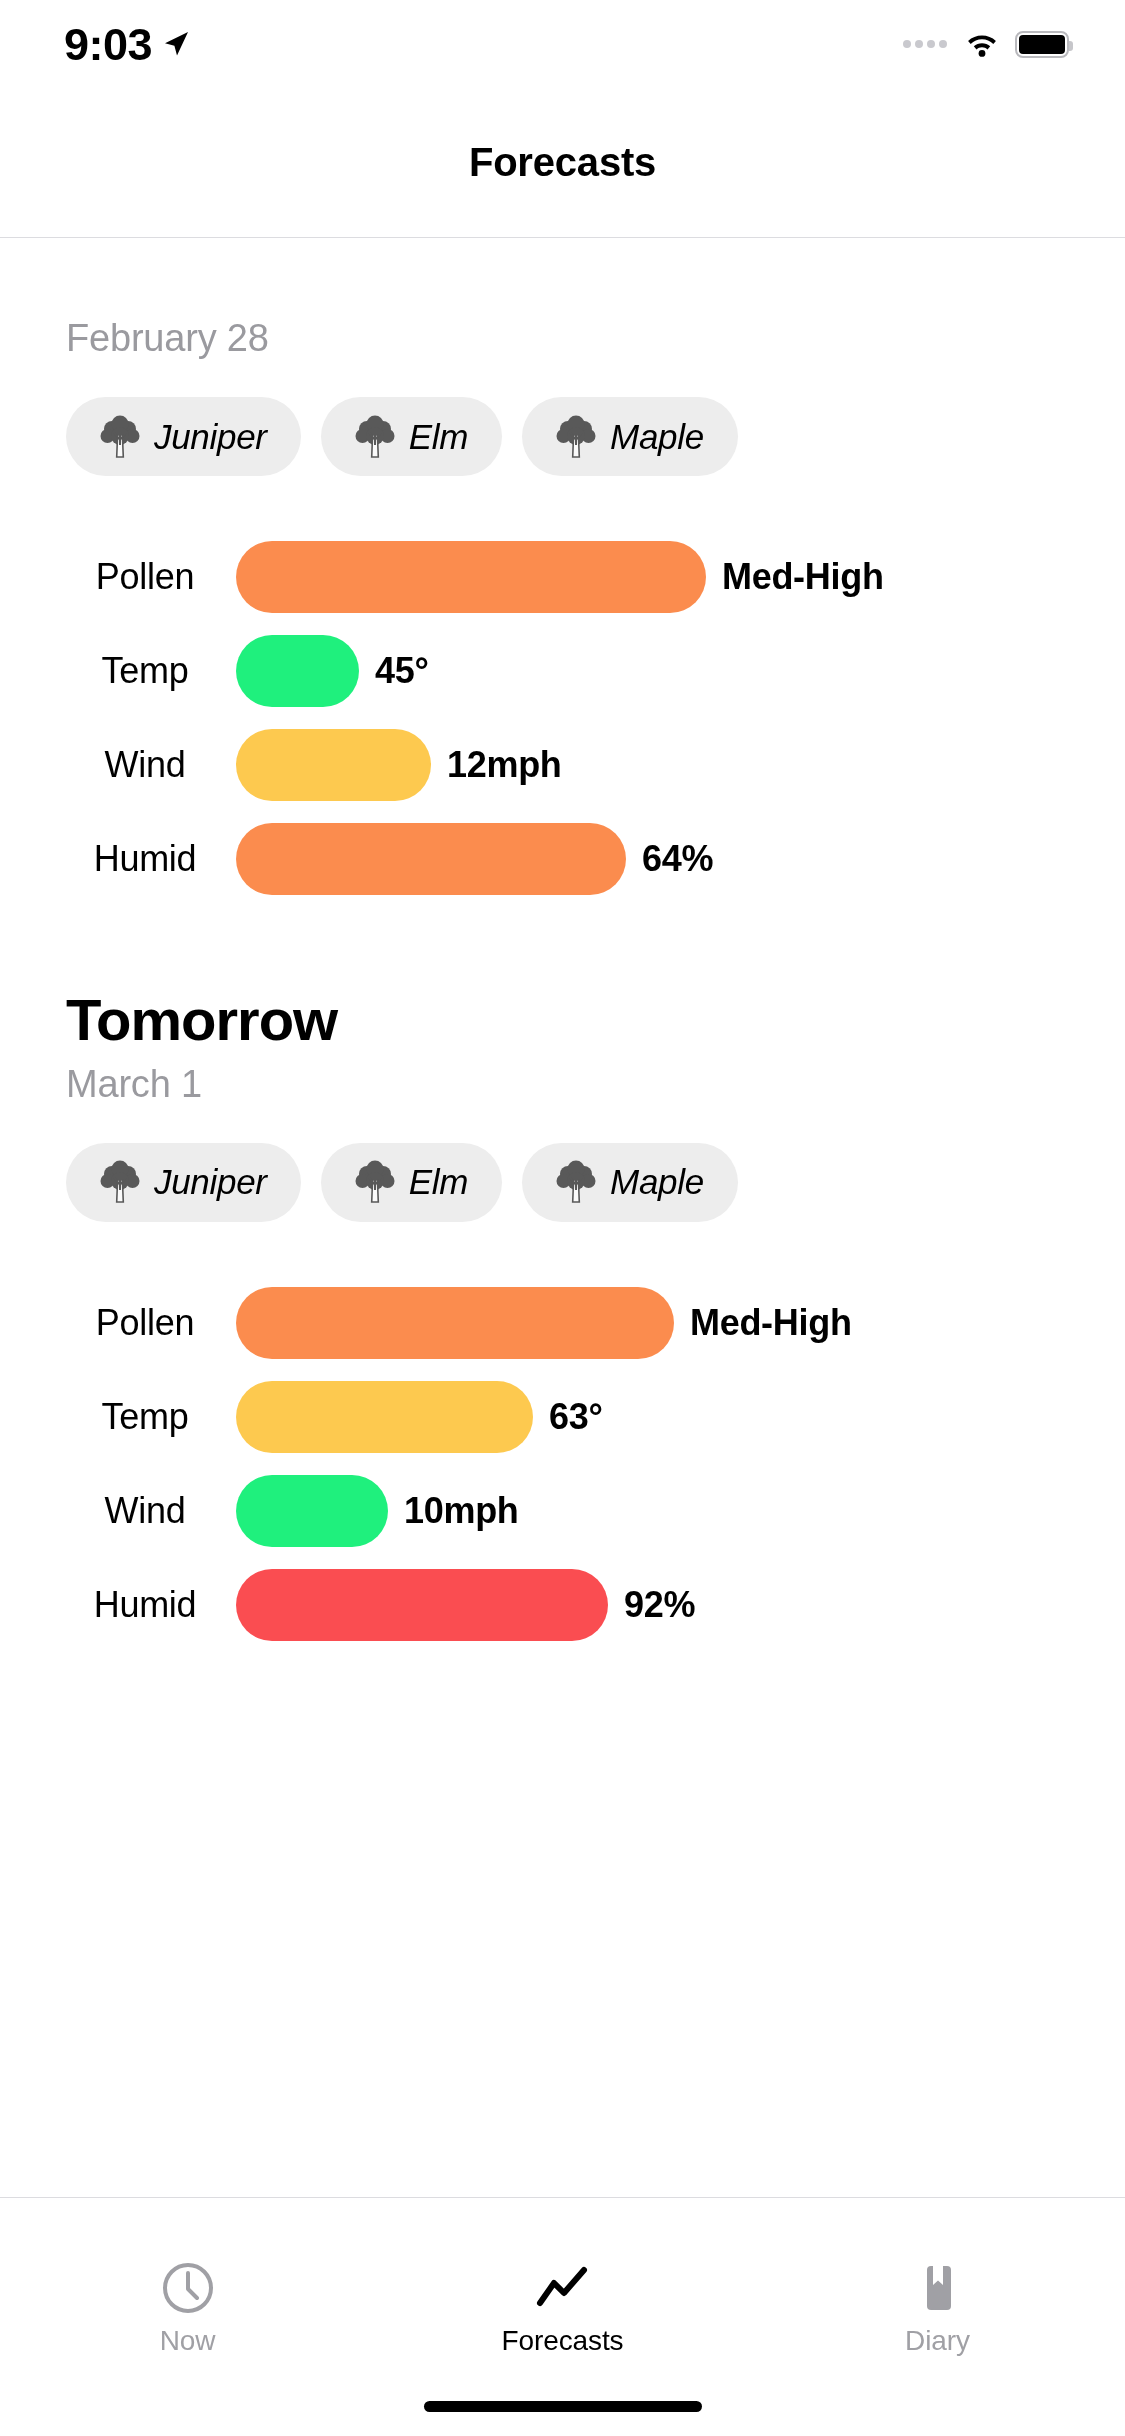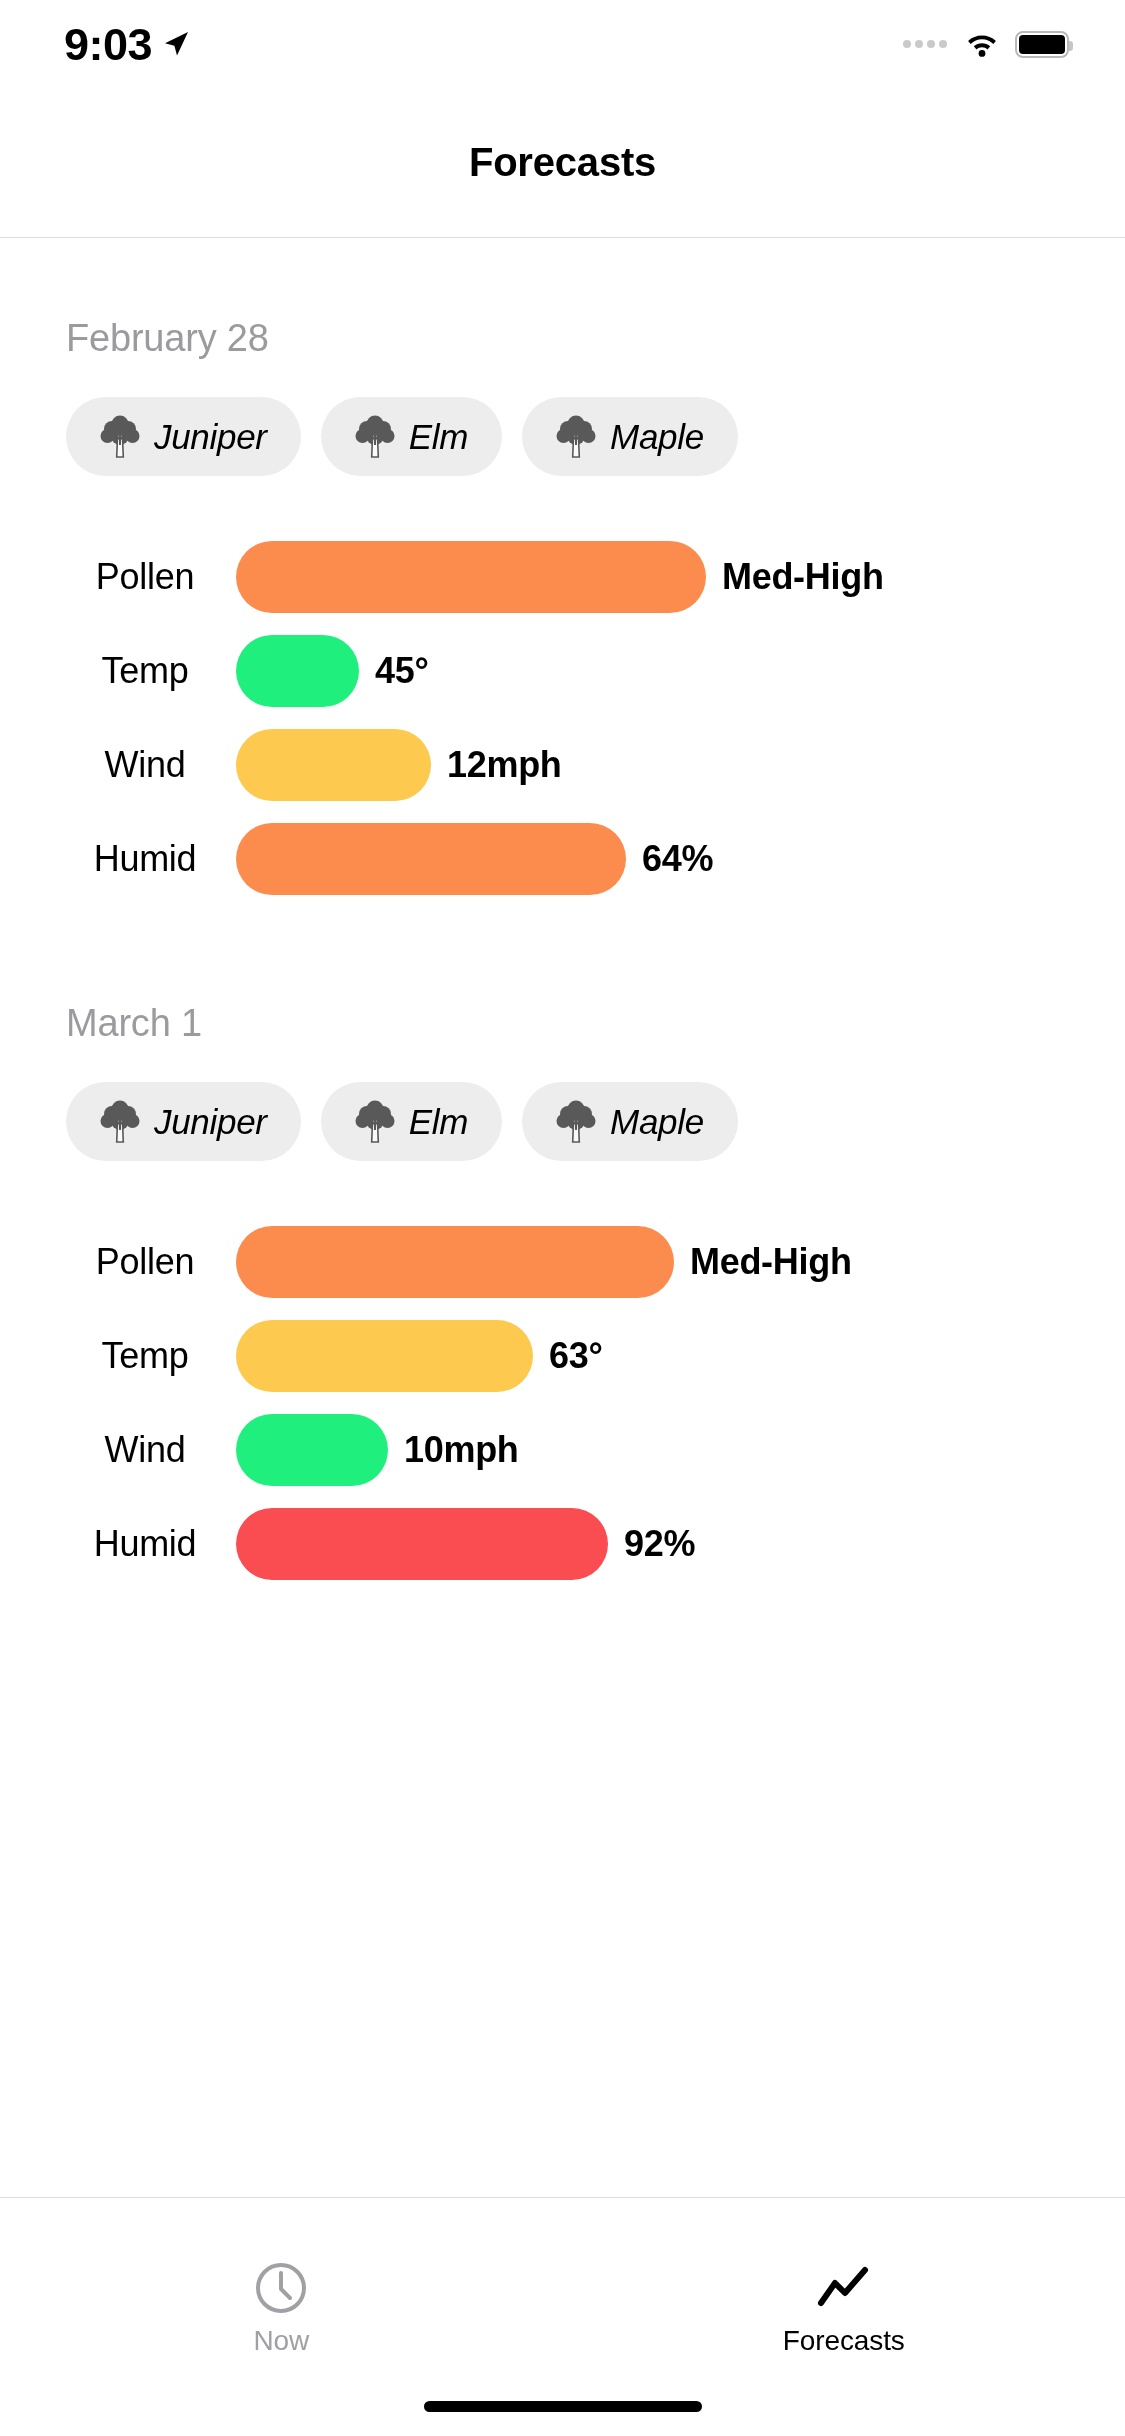--- a/index.html
+++ b/index.html
@@ -349,20 +349,21 @@
       </div>
       <div class="metric-row">
         <span class="metric-label">Humid</span>
         <span class="metric-bar" style="width: 390px; background: rgb(251, 140, 78);"></span>
         <span class="metric-value">64%</span>
       </div>
     </div>
   </div>
 
   <div class="section second">
+    <div class="sec-title">Tomorrow</div>
     <div class="sec-date">March 1</div>
 
     <div class="chips">
       <div class="chip">
         <span class="chip-icon">
           <svg viewBox="0 0 40 44" width="40" height="44">
             <g fill="#595959">
               <circle cx="12" cy="14" r="8"></circle>
                 <circle cx="28" cy="14" r="8"></circle>
               <circle cx="20" cy="9" r="8.5"></circle>
@@ -450,15 +451,24 @@
   </div>
   <div class="tab active">
     <span class="tab-icon">
       <svg viewBox="0 0 58 54" width="58" height="54">
         <path d="M6 42 L20 22 L30 32 L50 9" fill="none" stroke="#000" stroke-width="6" stroke-linecap="round" stroke-linejoin="round"></path>
         <path d="M50 9 L50 21 M50 9 L38 9" fill="none" stroke="#000" stroke-width="0"></path>
       </svg>
     </span>
     <span class="tab-label">Forecasts</span>
   </div>
+  <div class="tab">
+    <span class="tab-icon">
+      <svg viewBox="0 0 54 54" width="54" height="54">
+        <rect x="16" y="5" width="24" height="44" rx="4" fill="#a0a0a5"></rect>
+        <path d="M22 5 L32 5 L32 24 L27 19.5 L22 24 Z" fill="#ffffff"></path>
+      </svg>
+    </span>
+    <span class="tab-label">Diary</span>
+  </div>
 </div>
 
 <div class="home-indicator"></div>
 
 </body></html>

